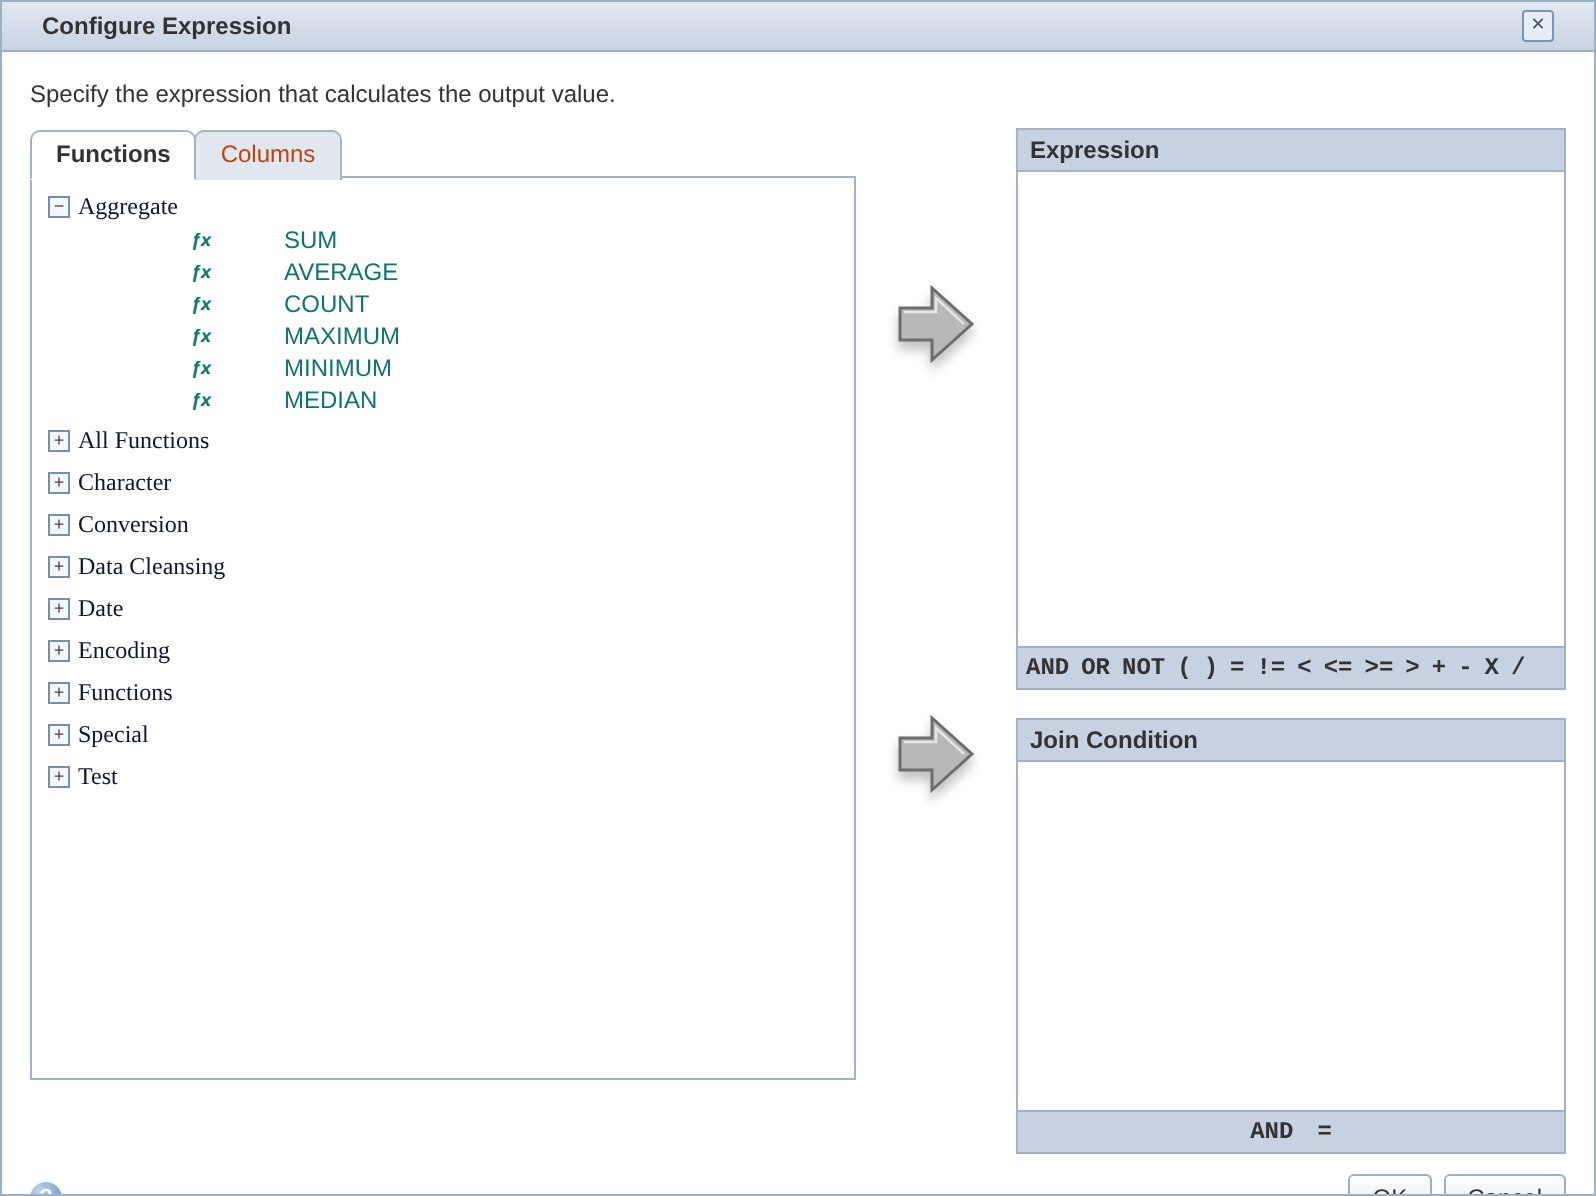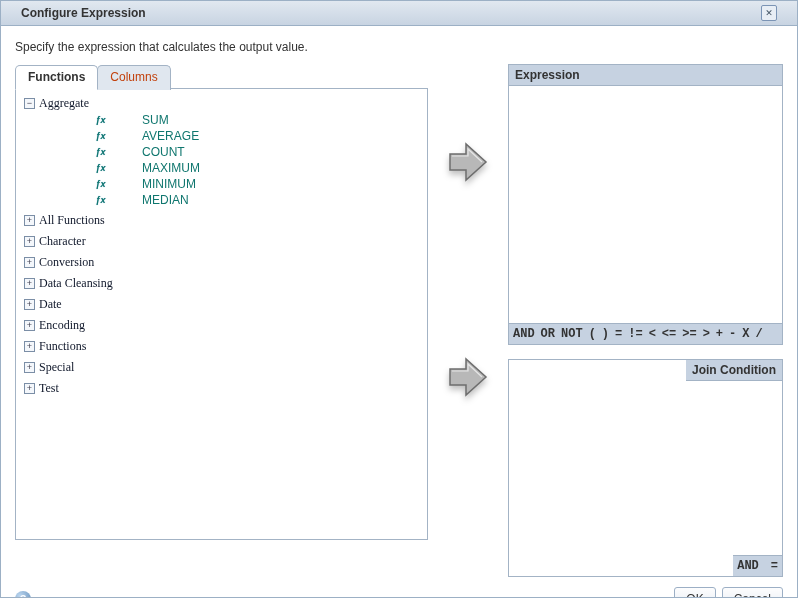--- a/index.html
+++ b/index.html
@@ -143,21 +143,21 @@
   font-family: "Courier New", monospace;
   font-size: 12px;
   color: #333;
   display: flex;
   gap: 6px;
   flex-wrap: wrap;
 }
 .op-bar span { cursor: pointer; font-weight: bold; }
 .panel.expr { height: 281px; }
 .panel.expr .panel-body { height: 172px; }
-.panel.join { height: 218px; align-items: flex-end; }
+.panel.join { height: 218px; }
 .panel.join .panel-body { height: 172px; }
 .op-bar.center { justify-content: center; gap: 12px; }
 .footer {
   padding: 10px 14px 14px 14px;
   display: flex;
   align-items: center;
 }
 .help-icon {
   width: 16px; height: 16px;
   border-radius: 50%;

